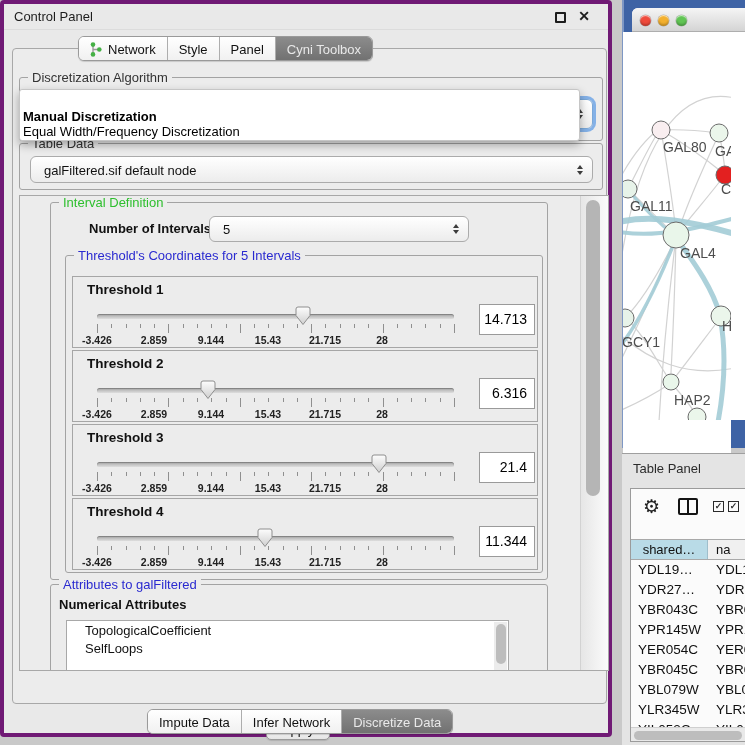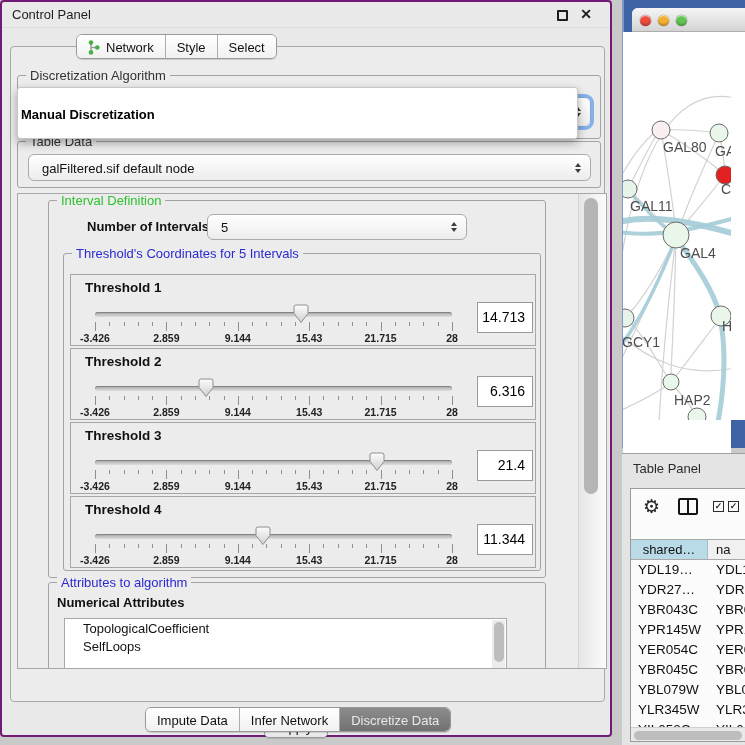--- a/index.html
+++ b/index.html
@@ -1,21 +1,21 @@
 <!DOCTYPE html>
 <html><head>
 <meta charset="utf-8">
 <style>
   * { margin:0; padding:0; box-sizing:border-box; }
   html,body { width:745px; height:745px; }
   body { font-family:"Liberation Sans", sans-serif; background:#c9c9c9; position:relative; overflow:hidden; }
   #stage { position:absolute; left:0; top:0; width:745px; height:745px; background:#c9c9c9; overflow:hidden; }
 
   
-  .left-window { position:absolute; left:0; top:0; width:612px; height:737px; background:#e9e9e9; border:2px solid #701a75; border-radius:4px; }
+  .left-window { position:absolute; left:0; top:0; width:612px; height:737px; background:#e9e9e9; border:4px solid #701a75; border-radius:4px; }
   .titlebar { position:absolute; left:0; top:0; width:100%; height:26px; border-bottom:1px solid #dcdcdc; }
   .titlebar .title { position:absolute; left:10px; top:5px; font-size:13px; color:#1d1d1d; }
   .win-float { position:absolute; right:42px; top:8px; width:11px; height:11px; border:2px solid #1d1d1d; border-radius:1px; }
   .win-close { position:absolute; right:18px; top:4px; font-size:14px; font-weight:bold; color:#1d1d1d; }
 
   .seg-group { position:absolute; display:flex; height:25px; border:1px solid #9a9a9a; border-radius:6px; overflow:hidden; background:#fff; box-shadow:0 1px 1px rgba(0,0,0,.15); z-index:5; }
   .seg { display:flex; align-items:center; padding:12px 11px; font-size:13px; color:#111; background:linear-gradient(#ffffff,#f0f0f0); border-right:1px solid #adadad; cursor:default; }
   .seg:last-child { border-right:none; }
   .seg.sel { background:linear-gradient(#8c8c8c,#707070); color:#e9e9e9; }
   .seg .seg-icon { margin-right:6px; display:inline-flex; }
@@ -51,21 +51,21 @@
 
   
   #thresholds { position:absolute; left:50px; top:20px; width:466px; }
   .thresh-box { position:relative; height:72px; margin-bottom:2px; border:1px solid #a6a6a6; background:#ececec; }
   .thresh-title { position:absolute; left:14px; top:5px; font-size:13.5px; font-weight:bold; color:#111; }
   .slider { position:absolute; left:24px; top:29px; width:357px; height:22px; }
   .track { position:absolute; left:0; right:0; top:8px; height:5px; border-radius:3px; background:linear-gradient(#a6a6a6,#dedede); box-shadow:inset 0 1px 1px rgba(0,0,0,.25); }
   .thumb { position:absolute; top:0; width:16px; height:20px; }
   .ticks { position:absolute; left:24px; top:47px; width:357px; height:10px; }
   .tick { position:absolute; top:0; width:1px; background:#8f8f8f; }
-  .ticklabels { position:absolute; left:24px; top:57px; width:357px; height:12px; }
+  .ticklabels { position:absolute; left:24px; top:57px; width:285px; height:12px; }
   .ticklabel { position:absolute; transform:translateX(-50%); font-size:10.5px; font-weight:bold; color:#222; white-space:nowrap; }
   .valbox { position:absolute; left:406px; top:27px; width:56px; height:31px; line-height:29px; background:#fff; border:1px solid #9a9a9a; font-size:14px; color:#000; text-align:right; padding-right:7px; }
 
   
   .listbox { position:absolute; left:46px; top:424px; width:443px; height:80px; background:#fff; border:1px solid #a8a8a8; overflow:hidden; }
   .list-item { font-size:13px; color:#111; padding:1.5px 0 1.5px 18px; }
   .list-vtrack { position:absolute; right:1px; top:1px; width:13px; bottom:1px; background:#ececec; }
   .list-vthumb { position:absolute; left:1.5px; top:2px; width:10px; height:40px; background:#bdbdbd; border-radius:5px; }
 
   .apply-btn { position:absolute; left:253px; top:670px; width:64px; height:21px; background:linear-gradient(#ffffff,#e6e6e6); border:1px solid #9b9b9b; border-radius:5px; font-size:13px; color:#111; text-align:center; line-height:19px; box-shadow:0 1px 1px rgba(0,0,0,.12); }
@@ -129,21 +129,24 @@
               <circle cx="3" cy="12.4" r="2.3" fill="#45b045"></circle>
               <circle cx="9.3" cy="7.5" r="2.3" fill="#45b045"></circle>
             </svg>
           </span>
           <span class="seg-label">Network</span>
         </div>
         <div class="seg">
           <span class="seg-label">Style</span>
         </div>
         <div class="seg">
-          <span class="seg-label">Select</span>
+          <span class="seg-label">Panel</span>
+        </div>
+        <div class="seg sel">
+          <span class="seg-label">Cyni Toolbox</span>
         </div>
       </div>
 
     <div class="content-box">
 
       <div class="groupbox" style="left:6px; top:28px; width:584px; height:64px;">
         <span class="group-title">Discretization Algorithm</span>
       </div>
       <div class="combo algo-combo" style="left:16px; top:50px;">
         <span class="spinner">
@@ -158,20 +161,21 @@
           <span class="combo-text">galFiltered.sif default node</span>
           <span class="spinner">
               <span class="arr-up"></span>
               <span class="arr-dn"></span>
             </span>
         </div>
       </div>
 
       <div class="popup" style="left:6px; top:40px;">
         <div class="opt1">Manual Discretization</div>
+        <div class="opt2">Equal Width/Frequency Discretization</div>
       </div>
 
       <div class="scrollpane" style="left:6px; top:146px;">
 
         <div class="groupbox" style="left:30px; top:6px; width:498px; height:378px;">
           <span class="group-title gt-green">Interval Definition</span>
 
           <span class="lbl-bold" style="left:38px; top:18px;">Number of Intervals</span>
           <div class="combo" style="left:158px; top:13px; width:260px; height:26px;">
             <span class="combo-text">5</span>
@@ -366,21 +370,21 @@
                     <span class="ticklabel" style="left: 80%;">21.715</span>
                     <span class="ticklabel" style="left: 100%;">28</span>
                   </div>
                   <div class="valbox">11.344</div>
                 </div>
               </div>
           </div>
         </div>
 
         <div class="groupbox" style="left:30px; top:388px; width:498px; height:110px;">
-          <span class="group-title gt-blue">Attributes to algorithm</span>
+          <span class="group-title gt-blue">Attributes to galFiltered</span>
           <span class="lbl-bold" style="left:8px; top:12px;">Numerical Attributes</span>
         </div>
         <div class="listbox">
           <div id="attr-items">
               <div class="list-item">TopologicalCoefficient</div>
               <div class="list-item">SelfLoops</div>
             </div>
           <div class="list-vtrack">
               <div class="list-vthumb"></div>
             </div>

